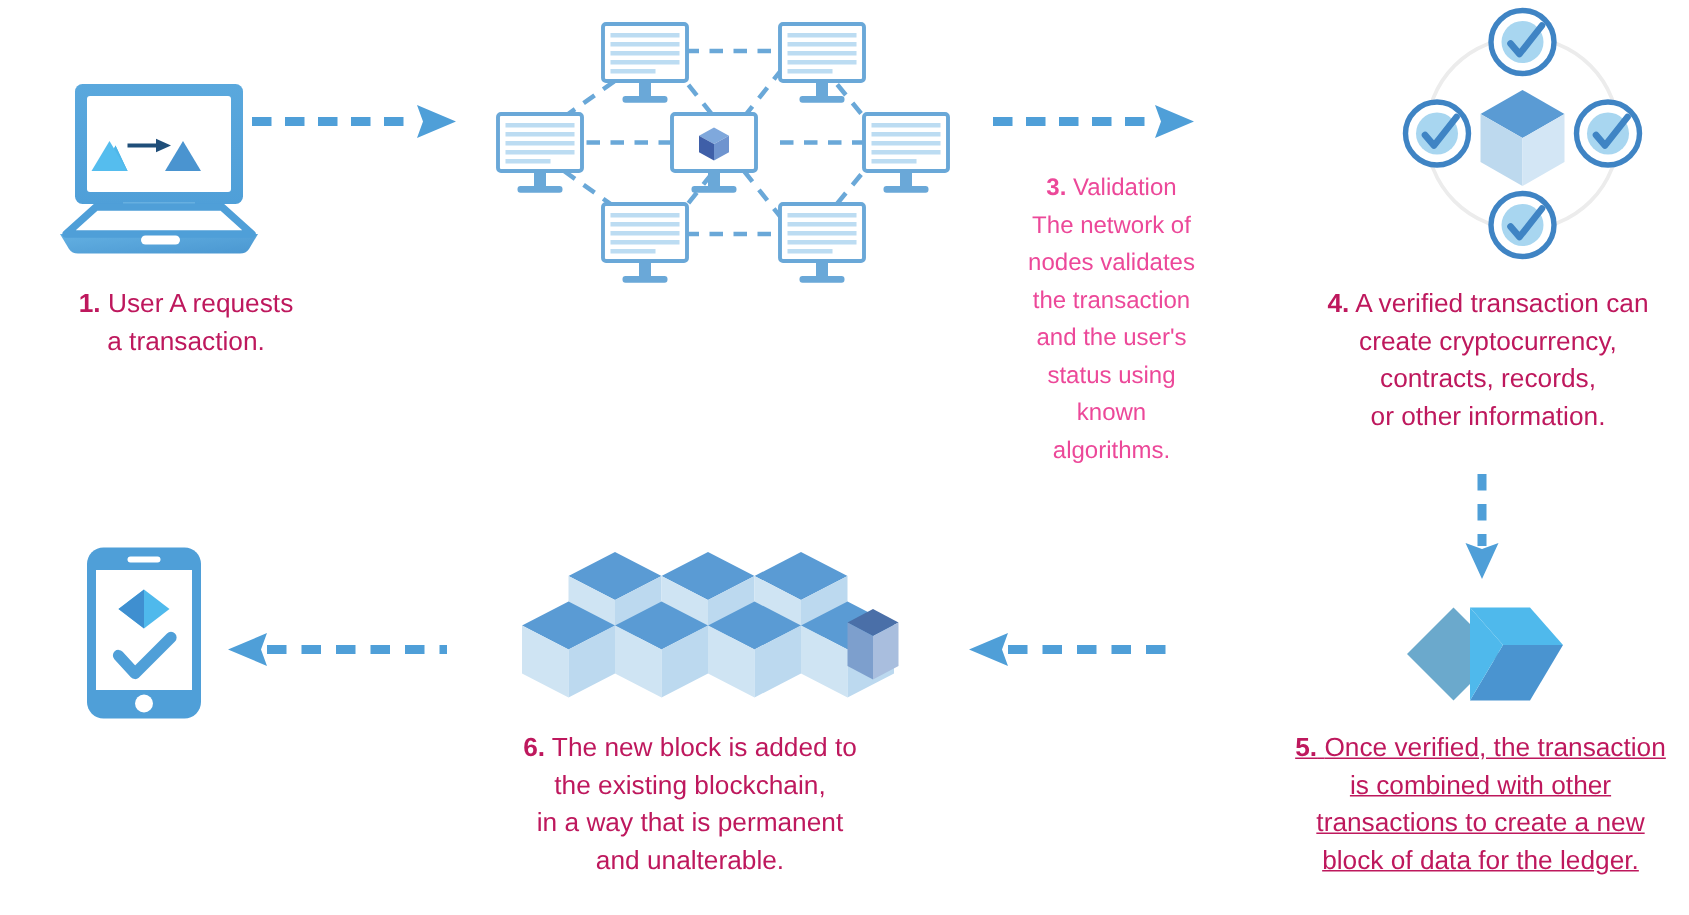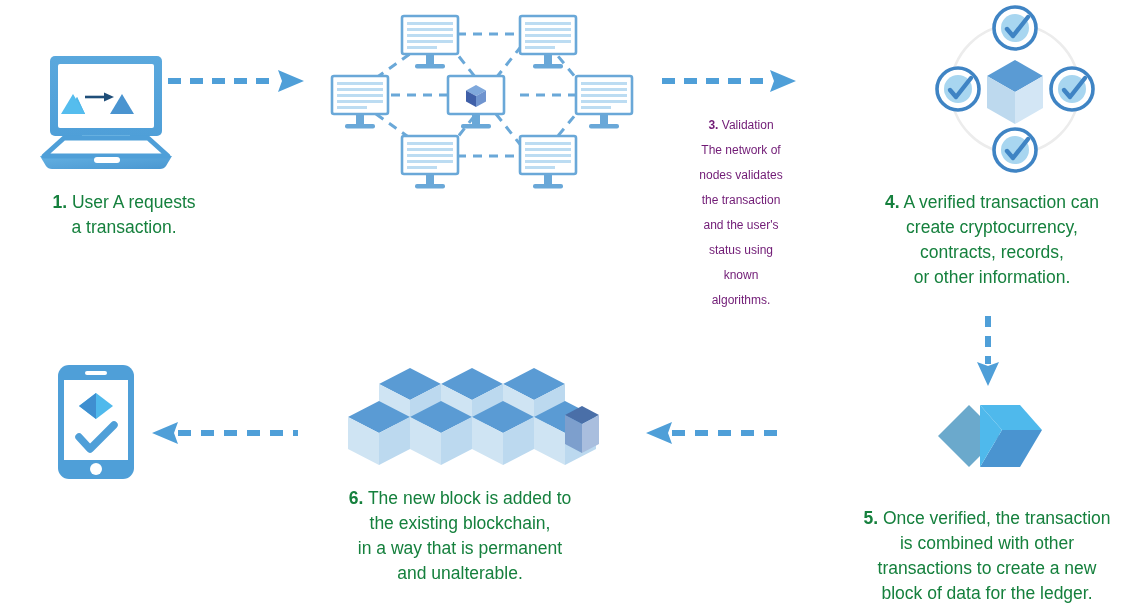--- a/index.html
+++ b/index.html
@@ -22,37 +22,37 @@
     height: 610px;
   }
   .node {
     position: absolute;
   }
   .caption {
     position: absolute;
     text-align: center;
     font-size: 17.5px;
     line-height: 25px;
-    color: #15803d;
+    color: #be185d;
     white-space: pre-line;
     font-family: "Liberation Sans", sans-serif;
   }
   .cap-num {
     font-weight: bold;
   }
   .arrow {
     position: absolute;
   }
   .step3-text {
     position: absolute;
     text-align: center;
-    font-size: 12px;
+    font-size: 16px;
     line-height: 25px;
     white-space: pre-line;
-    color: #701a75;
+    color: #ec4899;
   }
   svg { display: block; overflow: visible; }
 </style>
 </head>
 <body>
 
 <div class="stage">
 
   <div class="node" style="left:38px; top:52px;">
     <svg width="148" height="120" viewBox="0 0 148 120">
@@ -276,21 +276,21 @@
 
   <div class="node" style="left:938px; top:405px;">
     <svg width="104" height="62" viewBox="0 0 104 62">
       <polygon points="31,0 62,31 31,62 0,31" fill="#6ba9cc"></polygon>
       <polygon points="42,0 82,0 104,25 64,25" fill="#4fb9ec"></polygon>
       <polygon points="64,25 104,25 82,62 42,62" fill="#4a94d0"></polygon>
       <polygon points="42,0 64,25 42,62 42,62" fill="#4fb9ec"></polygon>
     </svg>
   </div>
 
-  <div class="caption" style="left:848px; top:506px; width:278px;"><span class="cap-num">5.</span> <span>Once verified, the transaction
+  <div class="caption" style="left:848px; top:486px; width:278px;text-decoration:underline;"><span class="cap-num">5.</span> <span>Once verified, the transaction
 is combined with other
 transactions to create a new
 block of data for the ledger.</span></div>
 
   <div class="arrow" style="left:632px; top:420px;">
     <svg width="152" height="26" viewBox="0 0 152 26">
       <line x1="40" y1="13" x2="150" y2="13" stroke="#4f9fd8" stroke-width="6" stroke-dasharray="13,10"></line>
       <polygon points="14,13 40,2 36,13 40,24" fill="#4f9fd8"></polygon>
     </svg>
   </div>

